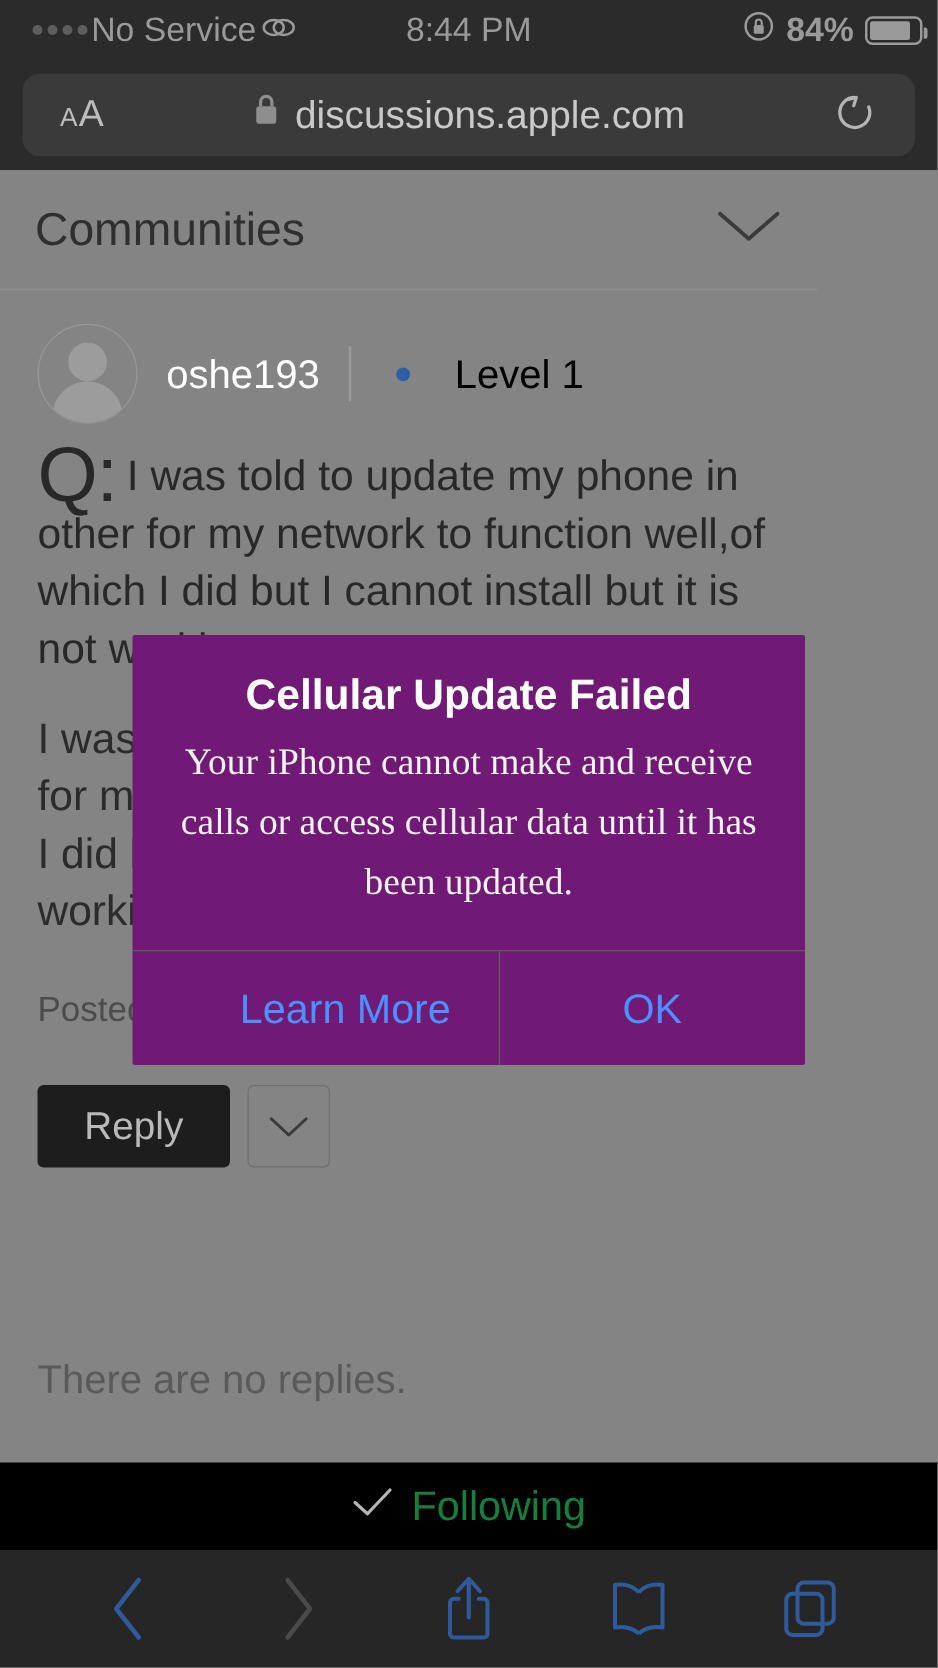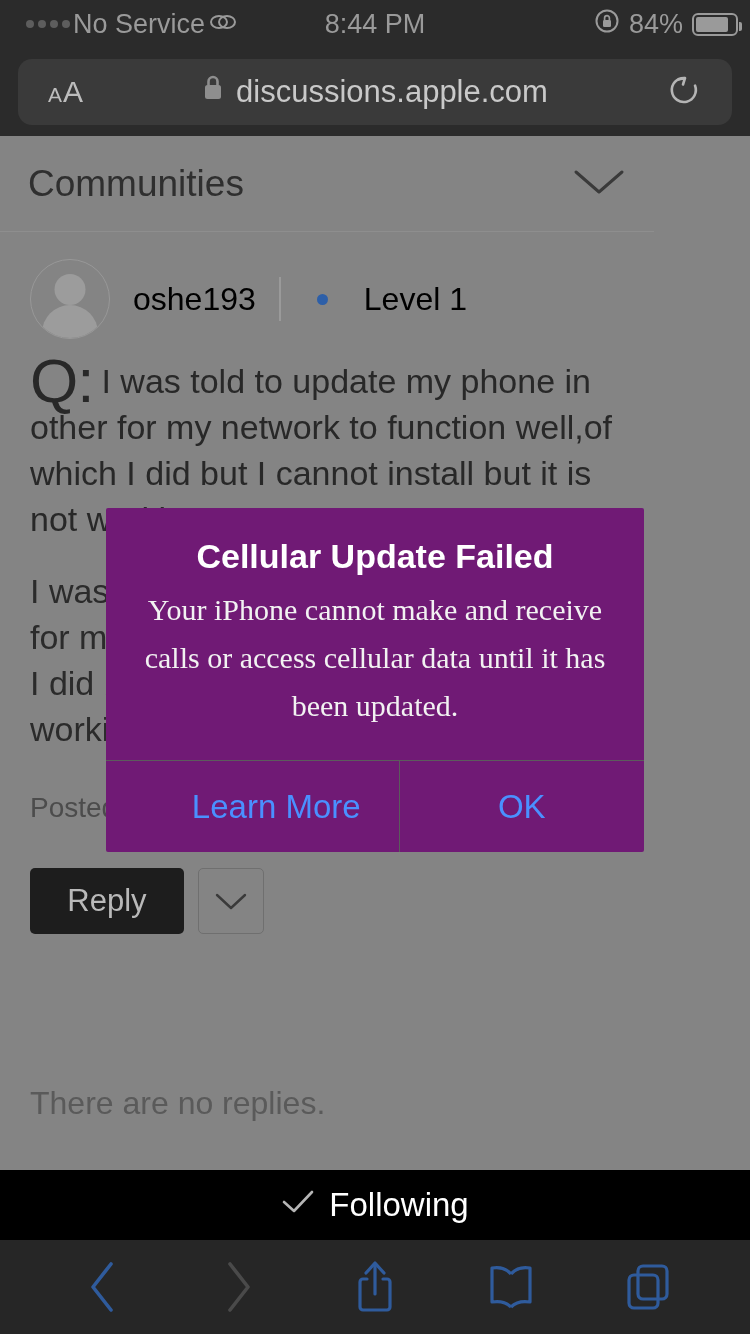--- a/index.html
+++ b/index.html
@@ -14,21 +14,21 @@
   
   #status-bar{
     position:absolute; top:0; left:0; width:750px; height:48px;
     background:#2b2b2b; color:#9a9a9a;
     display:flex; align-items:center; font-size:27px;
   }
   #sb-left{ position:absolute; left:26px; display:flex; align-items:center; gap:3px;}
   .dots{ display:flex; align-items:flex-end; gap:4px; }
   .dots i{ width:8px; height:8px; border-radius:50%; background:#5d5d5d; display:block;}
   #sb-center{ position:absolute; left:0; width:750px; text-align:center; }
-  #sb-right{ position:absolute; right:12px; display:flex; align-items:center; gap:9px;}
+  #sb-right{ position:absolute; right:12px; display:flex; align-items:center; gap:9px;font-weight:bold;}
   .batt{ width:46px; height:23px; border:2.5px solid #9a9a9a; border-radius:6px; position:relative; padding:2px;}
   .batt:after{ content:""; position:absolute; right:-6px; top:7px; width:3px; height:9px;
                background:#9a9a9a; border-radius:0 2px 2px 0;}
   .batt span{ display:block; height:100%; background:#9a9a9a; border-radius:2px;}
 
   
   #address-bar-wrap{
     position:absolute; top:48px; left:0; width:750px; height:88px;
     background:#2b2b2b; display:flex; align-items:center; justify-content:center;
   }
@@ -53,21 +53,21 @@
   #communities-title{ font-size:37px; color:#2f2f2f; font-weight:400; }
 
   #post{ padding:24px 30px 0 30px; }
   #author-row{ display:flex; align-items:center; gap:0; height:86px; }
   #avatar{ width:80px; height:80px; border-radius:50%; border:1.5px solid #989898;
            position:relative; overflow:hidden; flex:none;}
   #avatar .head{ position:absolute; left:50%; top:14px; transform:translateX(-50%);
                  width:31px; height:31px; border-radius:50%; background:#9c9c9c;}
   #avatar .body{ position:absolute; left:50%; top:45px; transform:translateX(-50%);
                  width:56px; height:46px; border-radius:28px 28px 0 0; background:#9c9c9c;}
-  #author-name{ font-size:32px; color:#000000; margin-left:23px; }
+  #author-name{ font-size:32px; color:#ffffff; margin-left:23px; }
   #author-sep{ width:2px; height:44px; background:#9a9a9a; margin-left:23px; }
   #level-dot{ width:11px; height:11px; border-radius:50%; background:#2d5fa8; margin-left:36px;}
   #author-level{ font-size:32px; color:#000000; margin-left:36px; }
 
   #question{ margin-top:16px; font-size:34px; line-height:46px; color:#282828; }
   #q-mark{ font-size:62px; line-height:46px; font-weight:300; color:#282828;
            float:left; margin-right:8px; letter-spacing:-1px;}
   #body-text{ margin-top:26px; font-size:34px; line-height:46px; color:#2b2b2b; }
   #posted-line{ margin-top:40px; font-size:28px; color:#4c4c4c; }
 
@@ -76,21 +76,21 @@
                  border:none; border-radius:5px; font-size:31px;
                  font-family:"Liberation Sans", sans-serif; }
   #reply-dropdown{ width:66px; height:66px; background:transparent; border:1.5px solid #6f6f6f;
                    border-radius:5px; display:flex; align-items:center; justify-content:center;}
 
   #no-replies{ position:absolute; left:30px; top:930px; font-size:32px; color:#5a5a5a;margin-top:19px; }
 
   #following-bar{
     position:absolute; left:0; bottom:0; width:750px; height:70px; background:#000;
     display:flex; align-items:center; justify-content:center; gap:14px;
-    color:#ffffff; font-size:33px;
+    color:#15803d; font-size:33px;
   }
 
   
   #toolbar{
     position:absolute; bottom:0; left:0; width:750px; height:94px; background:#262626;
     display:flex; align-items:center; justify-content:space-around; padding:0 34px;
   }
   .tb-item{ display:flex; align-items:center; justify-content:center; width:90px; height:70px;}
 
   

